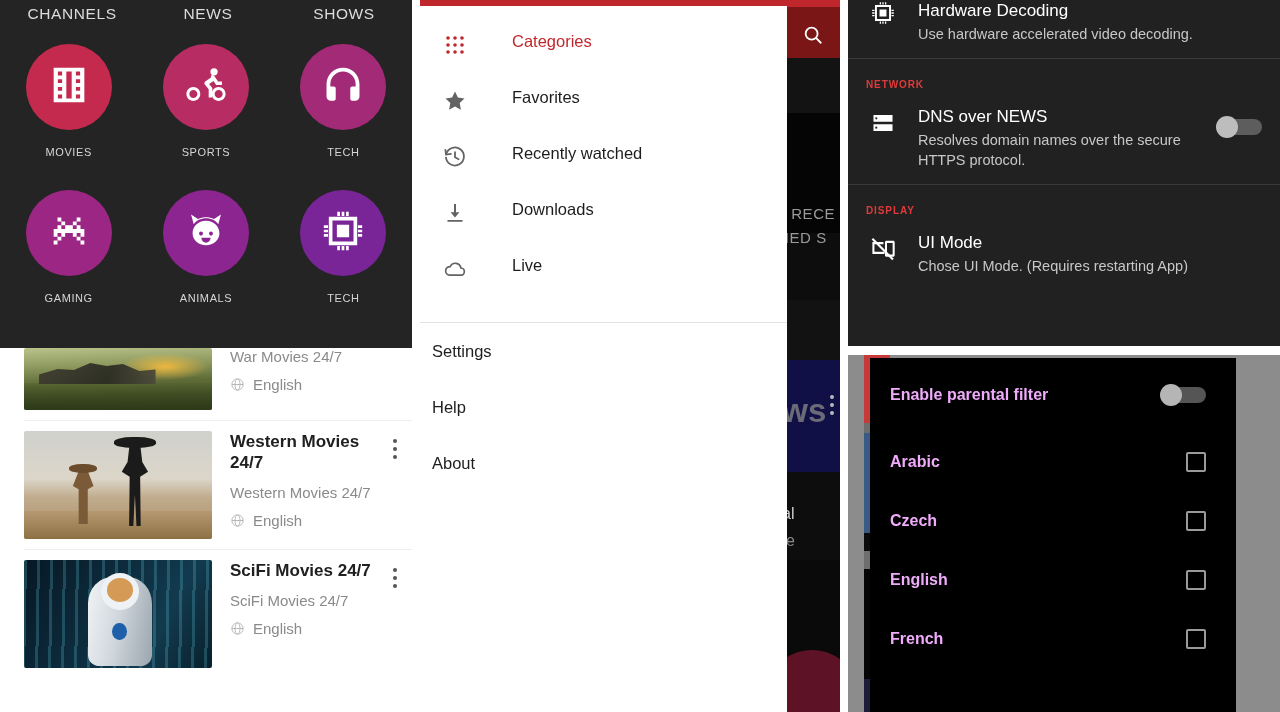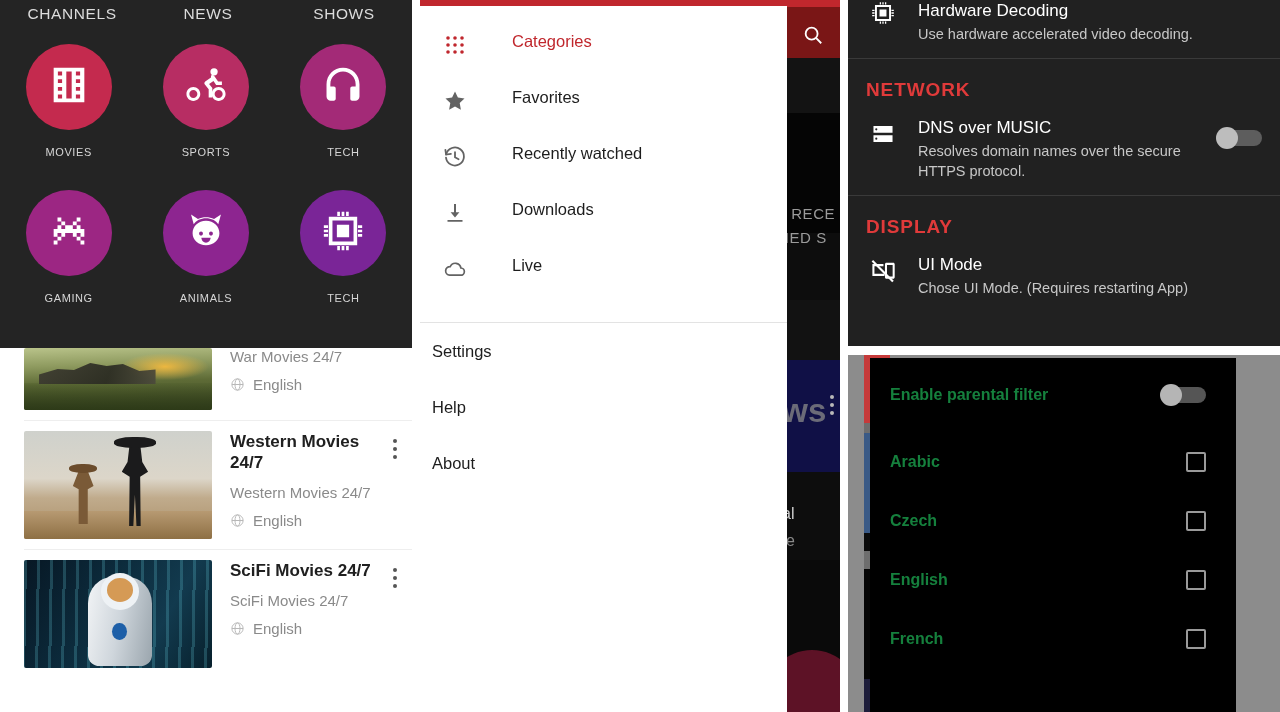--- a/index.html
+++ b/index.html
@@ -132,21 +132,21 @@
     position:absolute; left:848px; top:0; width:432px; height:346px;
     background:#212121; overflow:hidden;
   }
   .set-row { display:flex; padding:6px 18px 14px 18px; align-items:flex-start; }
   .set-ico { width:34px; flex:0 0 34px; display:flex; justify-content:center; padding-top:4px; }
   .set-ico svg { width:26px; height:26px; fill:#fff; }
   .set-body { flex:1 1 auto; padding-left:18px; padding-right:8px; }
   .set-title { color:#ffffff; font-size:17px; line-height:22px; }
   .set-desc { color:#c7c7c7; font-size:14.5px; line-height:20px; margin-top:2px; }
   .set-div { height:1px; background:#3a3a3a; }
-  .set-head { color:#e03a3a; font-size:19px; font-weight:bold; letter-spacing:.9px;
+  .set-head { color:#e03a3a; font-size:10px; font-weight:bold; letter-spacing:.9px;
               padding:20px 0 10px 18px; }
   .toggle { width:46px; height:22px; flex:0 0 46px; margin-top:10px; position:relative; }
   .toggle .track { position:absolute; right:0; top:3px; width:40px; height:16px;
                    border-radius:8px; background:#5d5d5d; }
   .toggle .knob { position:absolute; left:0; top:0; width:22px; height:22px;
                   border-radius:50%; background:#bdbdbd; }
 
   
   #panel-language {
     position:absolute; left:848px; top:355px; width:432px; height:357px;
@@ -158,21 +158,21 @@
   .lang-bg3{position:absolute;left:16px;top:78px;width:26px;height:100px;background:#3a5a86;}
   .lang-bg4{position:absolute;left:16px;top:178px;width:26px;height:18px;background:#0b0b0b;}
   .lang-bg5{position:absolute;left:16px;top:196px;width:26px;height:18px;background:#6e6e6e;}
   .lang-bg6{position:absolute;left:16px;top:214px;width:26px;height:110px;background:#050505;}
   .lang-bg7{position:absolute;left:16px;top:324px;width:26px;height:33px;background:#1d1d3a;}
   .lang-dialog {
     position:absolute; left:22px; top:3px; width:366px; height:354px;
     background:#000000;
   }
   .lang-row { display:flex; align-items:center; height:59px; padding:0 30px 0 20px; }
-  .lang-label { flex:1 1 auto; color:#15803d; font-size:16px; font-weight:bold; }
+  .lang-label { flex:1 1 auto; color:#f0abfc; font-size:16px; font-weight:bold; }
   .lang-label.reg { font-weight:bold; }
   .chk { width:20px; height:20px; flex:0 0 20px; border:2px solid #9a9a9a; border-radius:2px; }
   .toggle2 { width:46px; height:22px; flex:0 0 46px; position:relative; }
   .toggle2 .track { position:absolute; right:0; top:3px; width:40px; height:16px;
                     border-radius:8px; background:#555; }
   .toggle2 .knob { position:absolute; left:0; top:0; width:22px; height:22px;
                    border-radius:50%; background:#b5b5b5; }
 
   
   .seam-v1 { position:absolute; left:412px; top:0; width:8px; height:712px; background:#fff; z-index:5;}
@@ -476,21 +476,21 @@
 
     <div class="set-head">NETWORK</div>
 
     <div class="set-row">
       <div class="set-ico">
         <svg viewBox="0 0 24 24">
             <path d="M3.2 4.6h17.6v6.2H3.2V4.6zm2.6 2.1a1 1 0 1 0 0 2 1 1 0 0 0 0-2zM3.2 13.2h17.6v6.2H3.2v-6.2zm2.6 2.1a1 1 0 1 0 0 2 1 1 0 0 0 0-2z"></path>
           </svg>
       </div>
       <div class="set-body">
-        <div class="set-title">DNS over MUSIC</div>
+        <div class="set-title">DNS over NEWS</div>
         <div class="set-desc">Resolves domain names over the secure HTTPS protocol.</div>
       </div>
       <div class="toggle">
         <span class="track"></span>
         <span class="knob"></span>
       </div>
     </div>
 
     <div class="set-div"></div>
 

